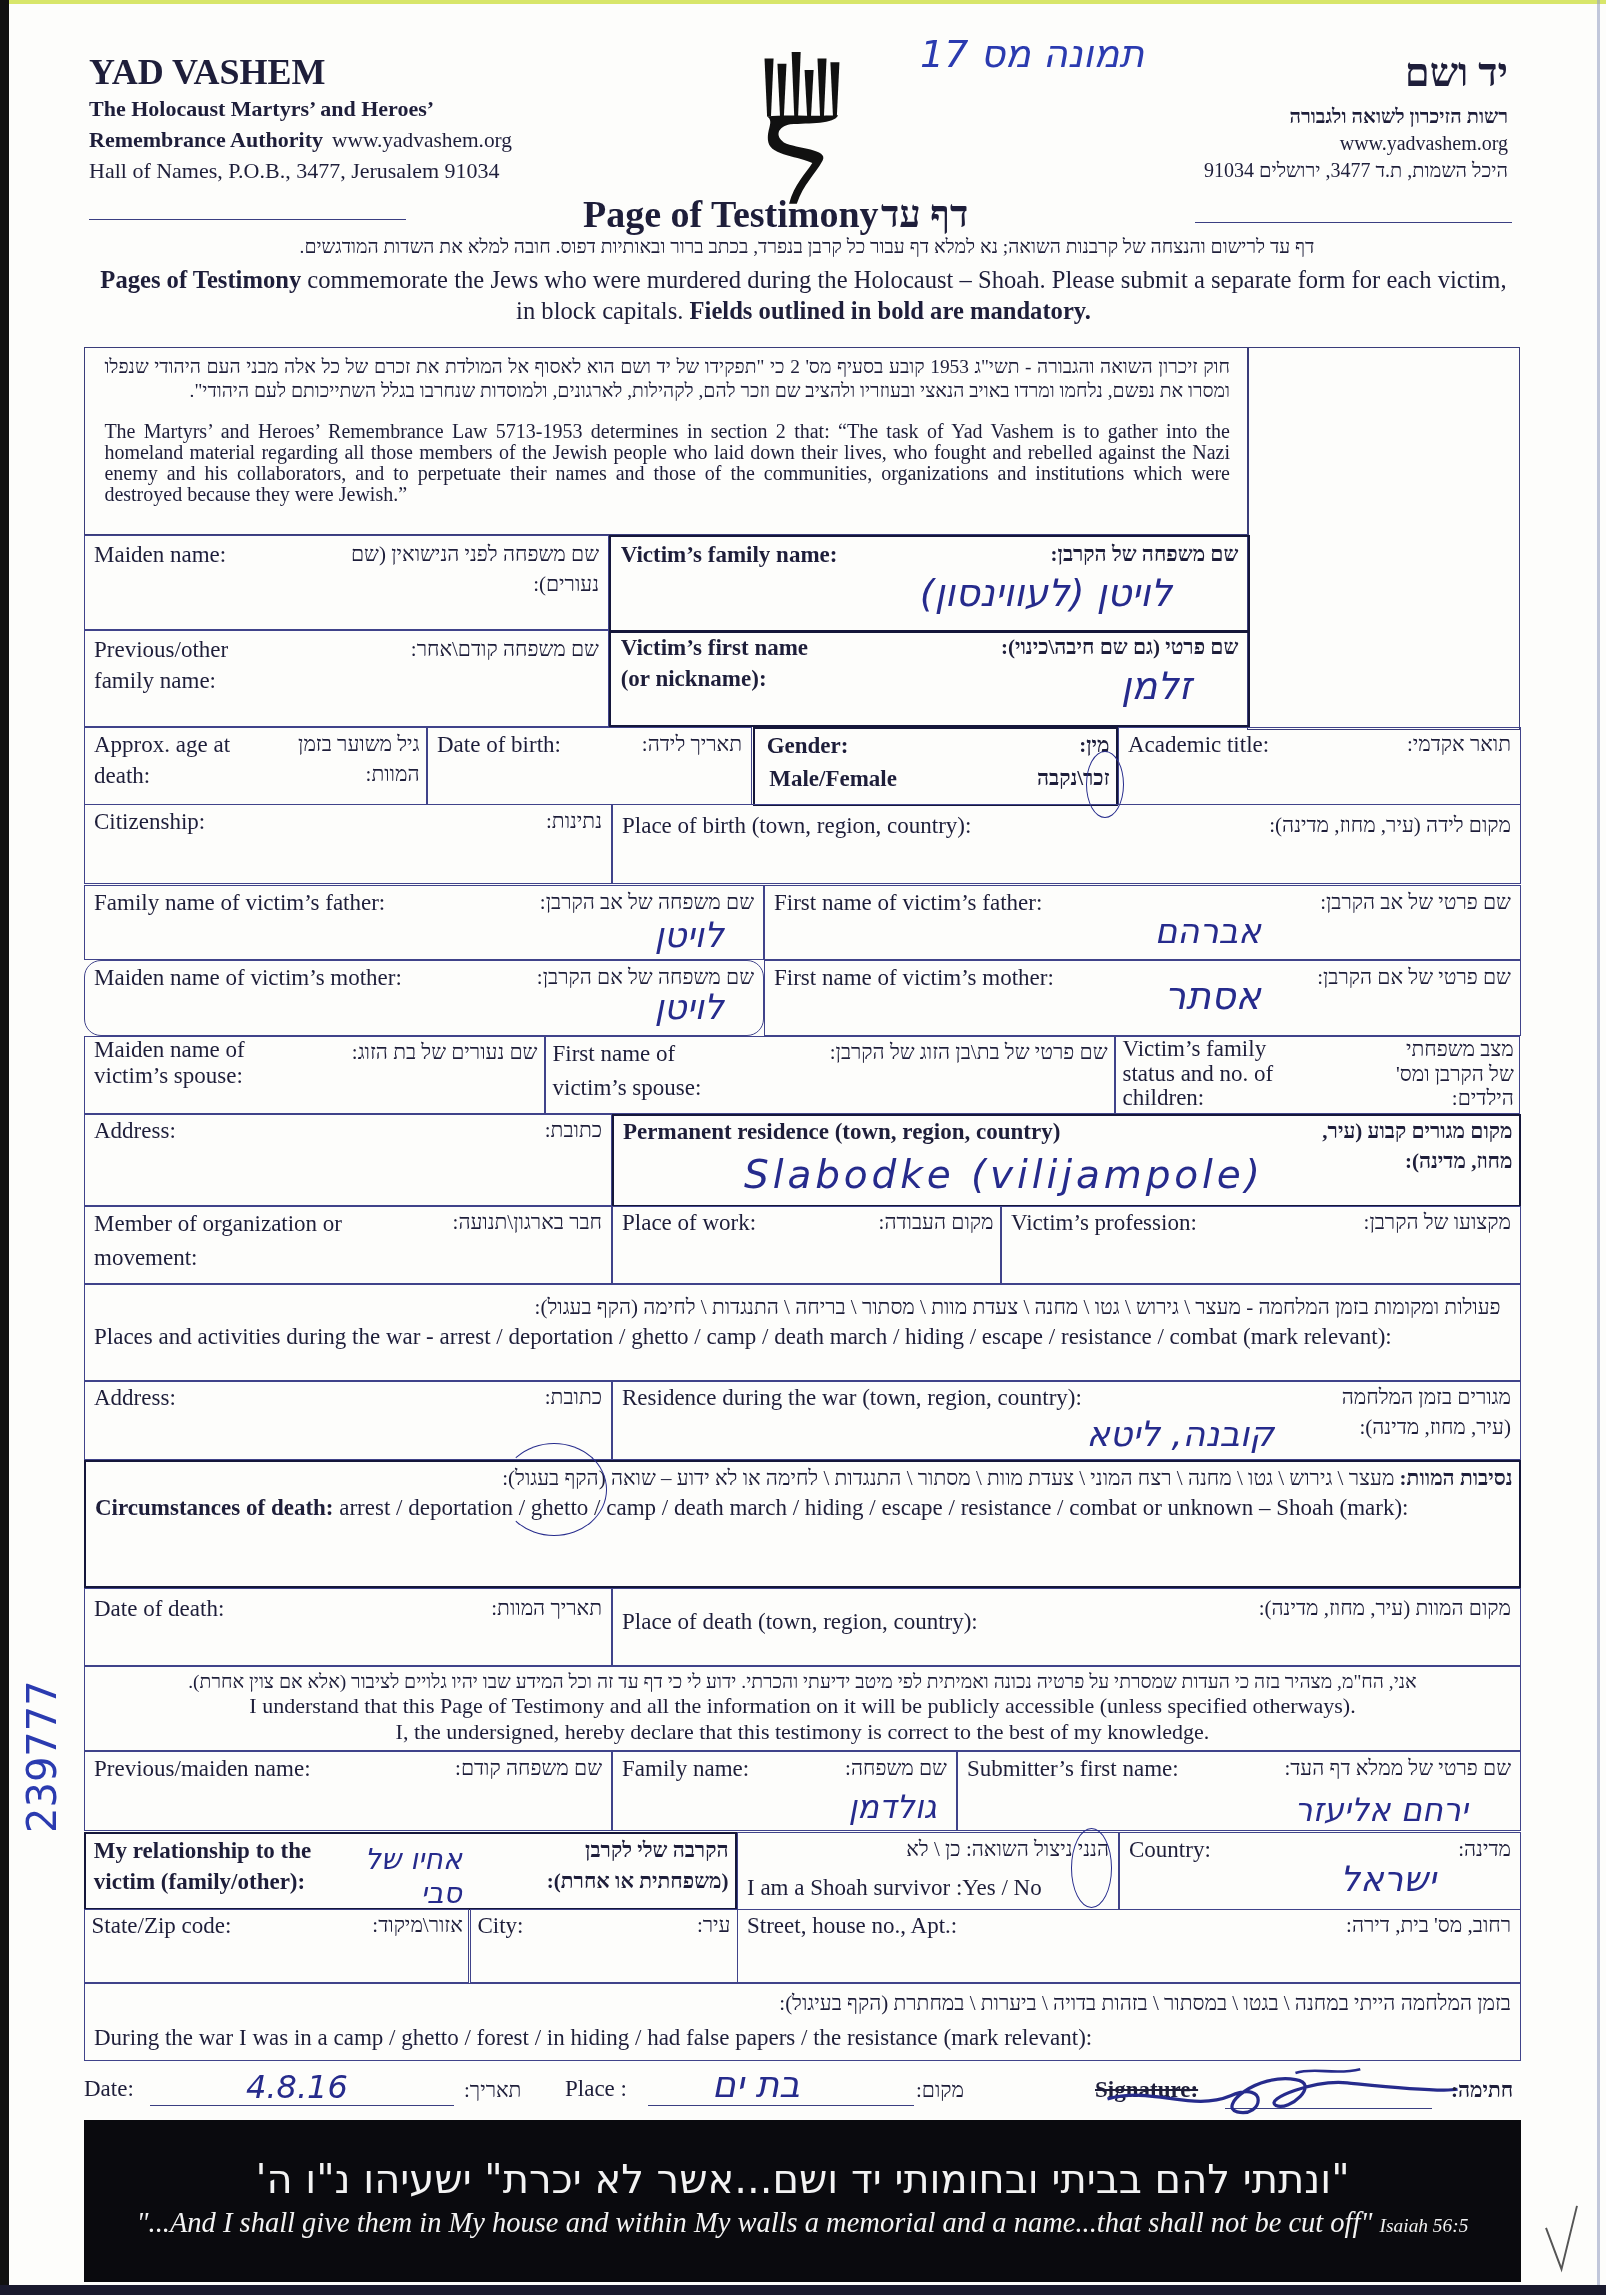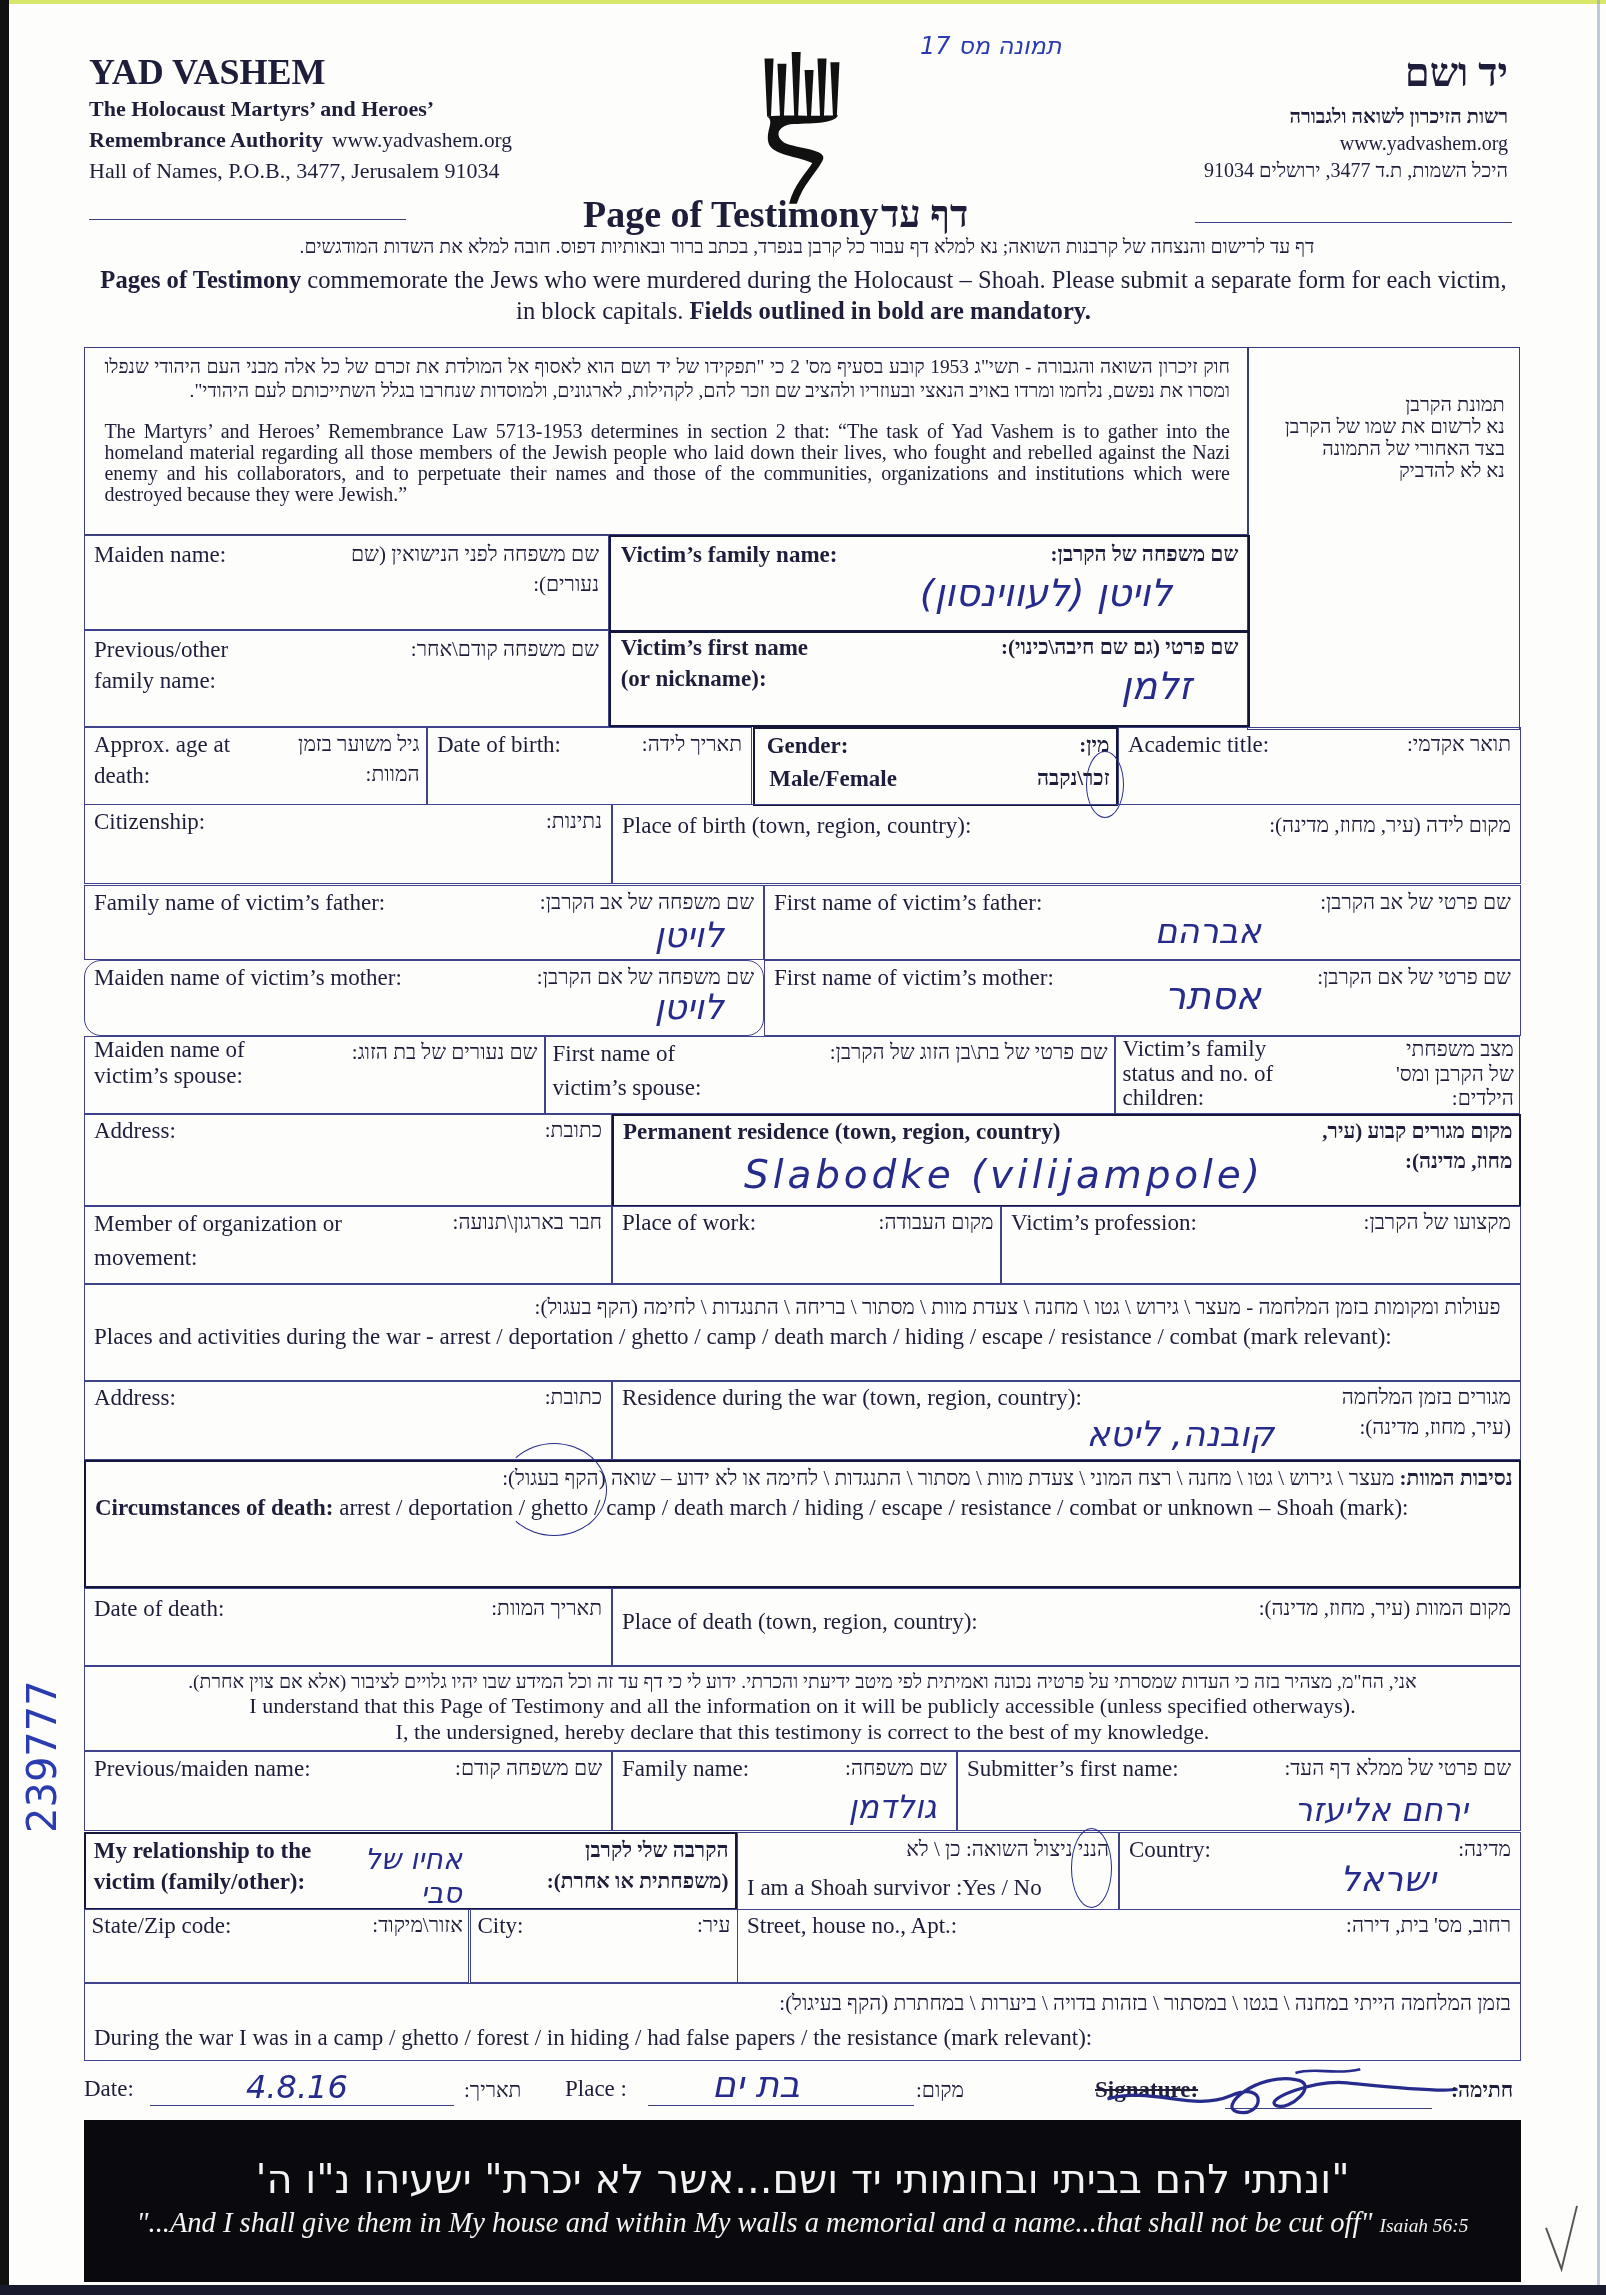--- a/index.html
+++ b/index.html
@@ -67,21 +67,21 @@
 <svg class="abs logo" viewBox="0 0 150 240">
   <polygon points="10,10 24,10 20,100 14,100" fill="#111"></polygon>
   <polygon points="30,18 44,18 40,100 34,100" fill="#111"></polygon>
   <polygon points="52,0 66,0 62,100 56,100" fill="#111"></polygon>
   <polygon points="72,28 86,28 82,100 76,100" fill="#111"></polygon>
   <polygon points="92,10 106,10 102,100 96,100" fill="#111"></polygon>
   <polygon points="112,16 126,16 122,100 116,100" fill="#111"></polygon>
   <path d="M14,100 C40,96 90,100 124,98 C118,112 80,110 50,112 C30,116 26,130 40,140 C60,150 110,150 100,168 C88,190 70,205 60,235 L48,235 C56,205 74,188 84,172 C66,162 20,160 16,140 C12,120 26,108 14,100 Z" fill="#111"></path>
 </svg>
 
-<div class="abs handnote" style="left:920px; top:32px; font-size:24px; direction:rtl;">תמונה מס 17</div>
+<div class="abs handnote" style="left:920px; top:32px; font-size:38px; direction:rtl;">תמונה מס 17</div>
 
 <div class="abs hdr-he-title">יד ושם</div>
 <div class="abs hdr-he-line" style="top:105px; font-weight:bold;">רשות הזיכרון לשואה ולגבורה</div>
 <div class="abs hdr-he-line" style="top:132px; direction:ltr;">www.yadvashem.org</div>
 <div class="abs hdr-he-line" style="top:159px;">היכל השמות, ת.ד 3477, ירושלים 91034</div>
 <div class="abs hdr-rule" style="left:1195px; top:222px; width:317px;"></div>
 
 <div class="abs page-title">Page of Testimony</div>
 <div class="abs page-title-he">דף עד</div>
 
@@ -89,26 +89,20 @@
 <div class="abs intro-en">
   <b>Pages of Testimony</b><span> commemorate the Jews who were murdered during the Holocaust – Shoah. Please submit a separate form for each victim, in block capitals. </span><b>Fields outlined in bold are mandatory.</b>
 </div>
 
 <div class="abs box law">
   <div class="law-he">חוק זיכרון השואה והגבורה - תשי"ג 1953 קובע בסעיף מס' 2 כי "תפקידו של יד ושם הוא לאסוף אל המולדת את זכרם של כל אלה מבני העם היהודי שנפלו ומסרו את נפשם, נלחמו ומרדו באויב הנאצי ובעוזריו ולהציב שם וזכר להם, לקהילות, לארגונים, ולמוסדות שנחרבו בגלל השתייכותם לעם היהודי".</div>
   <div class="law-en">The Martyrs’ and Heroes’ Remembrance Law 5713-1953 determines in section 2 that: “The task of Yad Vashem is to gather into the homeland material regarding all those members of the Jewish people who laid down their lives, who fought and rebelled against the Nazi enemy and his collaborators, and to perpetuate their names and those of the communities, organizations and institutions which were destroyed because they were Jewish.”</div>
 </div>
 
 <div class="abs box photo">
-  <div class="photo-he">
-    <div>תמונת הקרבן</div>
-    <div>נא לרשום את שמו של הקרבן</div>
-    <div>בצד האחורי של התמונה</div>
-    <div>נא לא להדביק</div>
-  </div>
 </div>
 
 <div class="cell" style="left:84px; top:535px; width:525px; height:95px;">
   <div class="lbl" style="left:9px; top:2.6px;">Maiden name:</div>
   <div class="lbl-he" style="right:9px; top:2.6px; width:272px;">שם משפחה לפני הנישואין (שם נעורים):</div>
 </div>
 <div class="cell bold-box" style="left:609px; top:535px; width:641px; height:192px;"></div>
 <div class="cell" style="left:609px; top:535px; width:641px; height:95px; border:none;">
   <div class="lbl b" style="left:11.7px; top:3.9px;">Victim’s family name:</div>
   <div class="lbl-he b" style="right:11.7px; top:3.9px;">שם משפחה של הקרבן:</div>

